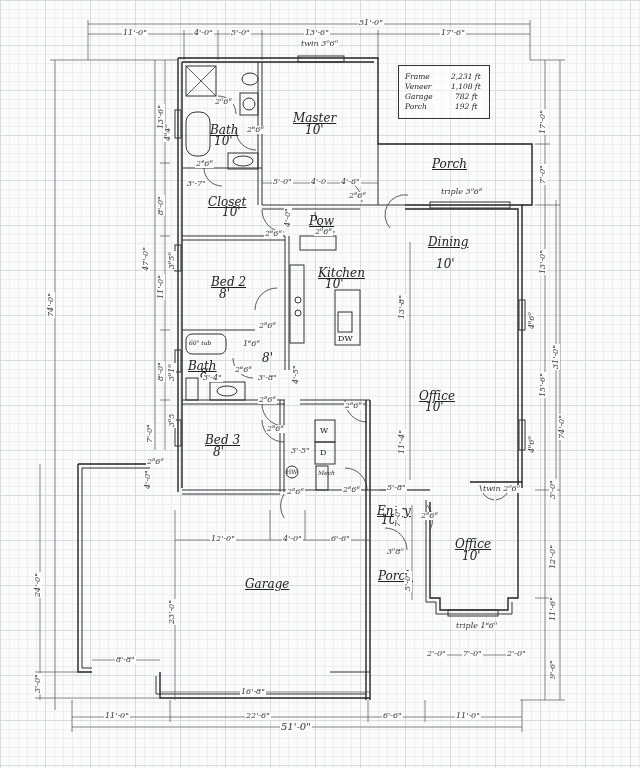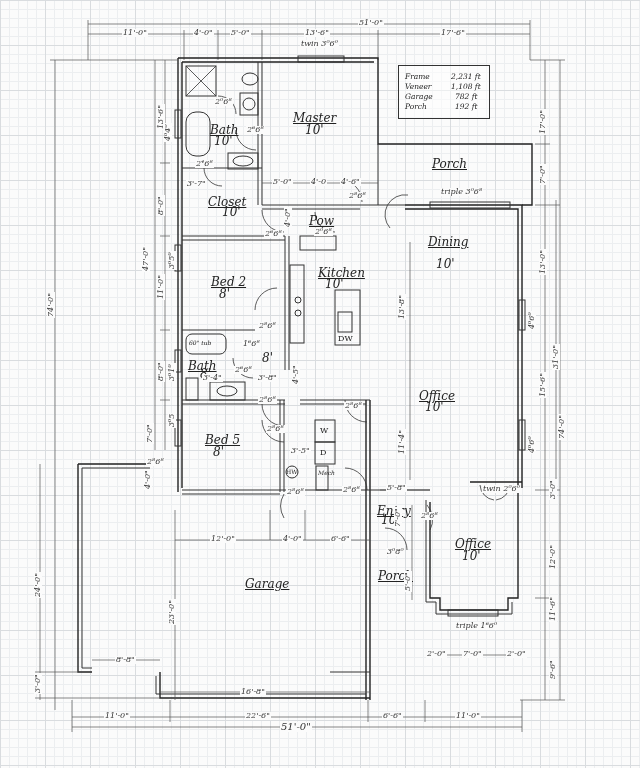--- a/index.html
+++ b/index.html
@@ -220,21 +220,21 @@
 <span class="txt sub" style="left:309px; top:215px; text-decoration: underline;">Pow</span>
 <span class="txt room" style="left:428px; top:236px; text-decoration: underline;">Dining</span>
 <span class="txt sub" style="left:436px; top:258px;">10'</span>
 <span class="txt room" style="left:318px; top:267px; text-decoration: underline;">Kitchen</span>
 <span class="txt sub" style="left:325px; top:278px;">10'</span>
 <span class="txt room" style="left:211px; top:276px; text-decoration: underline;">Bed 2</span>
 <span class="txt sub" style="left:219px; top:288px;">8'</span>
 <span class="txt sub" style="left:188px; top:360px; text-decoration: underline;">Bath</span>
 <span class="txt sub" style="left:200px; top:368px;">8'</span>
 <span class="txt sub" style="left:262px; top:352px;">8'</span>
-<span class="txt room" style="left:205px; top:434px; text-decoration: underline;">Bed 5</span>
+<span class="txt room" style="left:205px; top:434px; text-decoration: underline;">Bed 3</span>
 <span class="txt sub" style="left:213px; top:446px;">8'</span>
 <span class="txt room" style="left:419px; top:390px; text-decoration: underline;">Office</span>
 <span class="txt sub" style="left:425px; top:401px;">10'</span>
 <span class="txt sub" style="left:377px; top:505px; text-decoration: underline;">Entry</span>
 <span class="txt sub" style="left:381px; top:514px;">10'</span>
 <span class="txt room" style="left:455px; top:538px; text-decoration: underline;">Office</span>
 <span class="txt sub" style="left:462px; top:550px;">10'</span>
 <span class="txt sub" style="left:378px; top:570px; text-decoration: underline;">Porch</span>
 <span class="txt sub" style="left:245px; top:578px; text-decoration: underline;">Garage</span>
 

